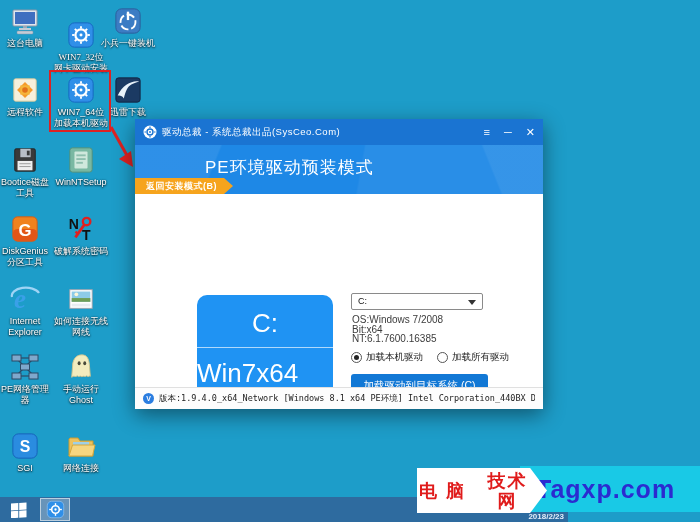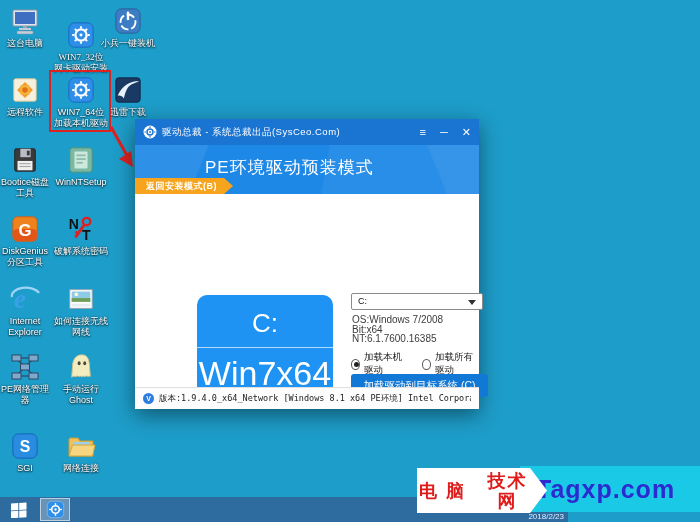--- a/index.html
+++ b/index.html
@@ -10,21 +10,21 @@
   
   .icell { position:absolute; width:56px; text-align:center; cursor:default; }
   .icell .ibox { width:30px; height:30px; margin:0 auto; display:flex; align-items:center; justify-content:center; }
   .icell .ilabel { display:block; margin-top:2px; font-size:9px; line-height:11px; color:#fff;
                    text-shadow:0 1px 2px rgba(0,0,0,.85), 0 0 2px rgba(0,0,0,.6); white-space:pre-line; }
 
   #red-box { position:absolute; left:49px; top:70px; width:62px; height:62px; border:2px solid #dd2222; z-index:5; }
   #red-arrow { position:absolute; left:107px; top:123px; z-index:6; }
 
   
-  #dialog { position:absolute; left:135px; top:119px; width:344px; height:290px; z-index:10;
+  #dialog { position:absolute; left:135px; top:119px; width:408px; height:290px; z-index:10;
             box-shadow:0 6px 20px rgba(0,0,0,.45); background:#fff; }
   #titlebar { position:absolute; left:0; top:0; width:100%; height:26px; background:#1a74d2;
               display:flex; align-items:center; padding:0 8px; }
   #titlebar .ttl { color:#fff; font-size:9.5px; margin-left:5px; letter-spacing:.5px; }
   #win-controls { margin-left:auto; display:flex; align-items:center; gap:14px; color:#fff; }
   #win-controls span { font-size:11px; line-height:26px; cursor:pointer; }
   #hdr { position:absolute; left:0; top:26px; width:100%; height:49px;
          background:
            linear-gradient(112deg, rgba(255,255,255,.07) 20%, rgba(255,255,255,0) 20.5%),
            linear-gradient(248deg, rgba(255,255,255,.06) 14%, rgba(255,255,255,0) 14.5%),
@@ -34,21 +34,21 @@
   #ribbon { position:absolute; left:0; top:59px; height:16px; line-height:16px; z-index:12;
             background:#f6a41d; color:#fff; font-size:9px; font-weight:bold;
             padding:0 16px 0 11px; letter-spacing:.5px;
             clip-path:polygon(0 0, calc(100% - 9px) 0, 100% 50%, calc(100% - 9px) 100%, 0 100%); }
   #content { position:absolute; left:0; top:75px; width:100%; height:193px; background:#fff; }
 
   #drive-card { position:absolute; left:62px; top:101px; width:136px; height:102px;
                 background:#1f93f3; border-radius:10px; color:#fff; cursor:pointer; }
   #drive-card .cd { height:53px; line-height:57px; text-align:center; font-size:26px;
                     border-bottom:1px solid rgba(255,255,255,.65); }
-  #drive-card .co { height:48px; line-height:50px; text-align:center; font-size:34px; }
+  #drive-card .co { height:48px; line-height:50px; font-size:26px; }
 
   #target-select { position:absolute; left:216px; top:99px; width:132px; height:17px; background:#fff;
                    border:1px solid #8a8a8a; border-radius:2px; font-size:9px; line-height:15px;
                    padding-left:6px; color:#111; cursor:pointer; }
   #target-select .caret { position:absolute; right:6px; top:6px; width:0; height:0;
                           border-left:4px solid transparent; border-right:4px solid transparent;
                           border-top:5px solid #333; }
   #os-info { position:absolute; left:217px; top:121px; font-size:10px; line-height:9.5px; color:#3c3c3c; }
   #os-info span { display:block; }
 
@@ -64,21 +64,21 @@
               cursor:pointer; }
 
   #statusbar { position:absolute; left:0; bottom:0; width:100%; height:22px; background:#fdfdfd;
                border-top:1px solid #e0e0e0; display:flex; align-items:center; padding:0 8px; gap:5px; }
   #status-ico { width:11px; height:11px; min-width:11px; border-radius:50%; background:#2b7de0; color:#fff;
                 font-size:7px; line-height:11px; text-align:center; font-weight:bold; }
   #status-txt { font-family:"DejaVu Sans Mono", monospace; font-size:8.5px; color:#222;
                 white-space:nowrap; overflow:hidden; }
 
   
-  #taskbar { position:absolute; left:0; bottom:0; width:568px; height:25px; background:#2e6b9f; z-index:20; }
+  #taskbar { position:absolute; left:0; bottom:0; width:568px; height:25px; background:#2e6b9f; z-index:20;font-weight:bold; }
   #start-btn { position:absolute; left:0; top:0; width:38px; height:25px; display:flex;
                align-items:center; justify-content:center; cursor:pointer; }
   #task-app { position:absolute; left:40px; top:1px; width:30px; height:23px;
               background:rgba(255,255,255,.28); border:1px solid rgba(255,255,255,.55);
               display:flex; align-items:center; justify-content:center; cursor:pointer; }
   #clock-date { position:absolute; right:4px; bottom:1px; font-size:8px; color:#e4eefa; z-index:21; }
 
   
   #wm-cyan { position:absolute; left:520px; top:466px; width:180px; height:46px; background:#19c9e6;
              z-index:30; display:flex; align-items:center; }

